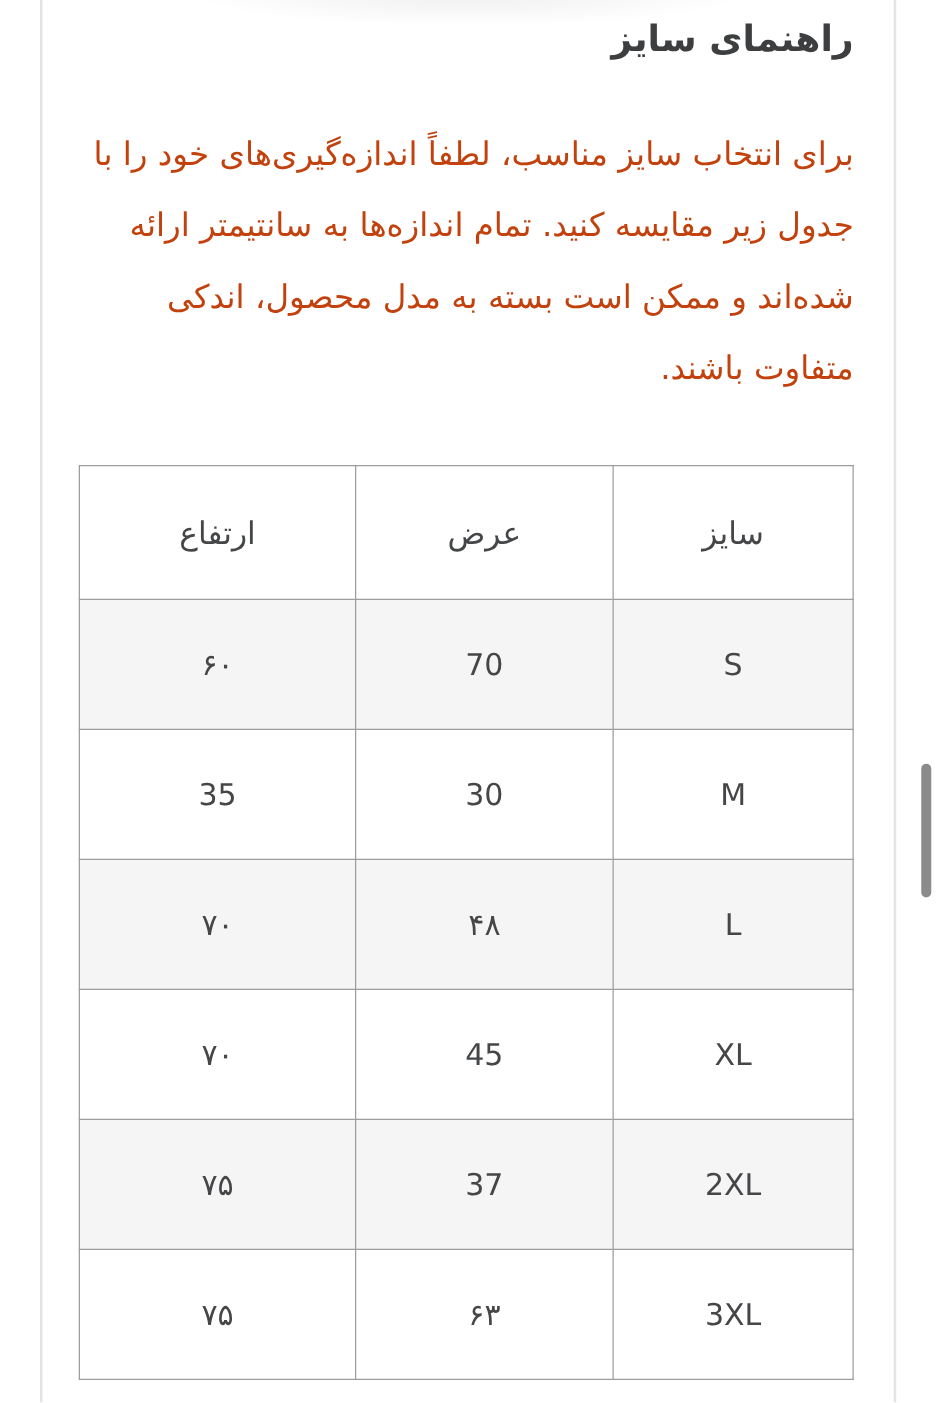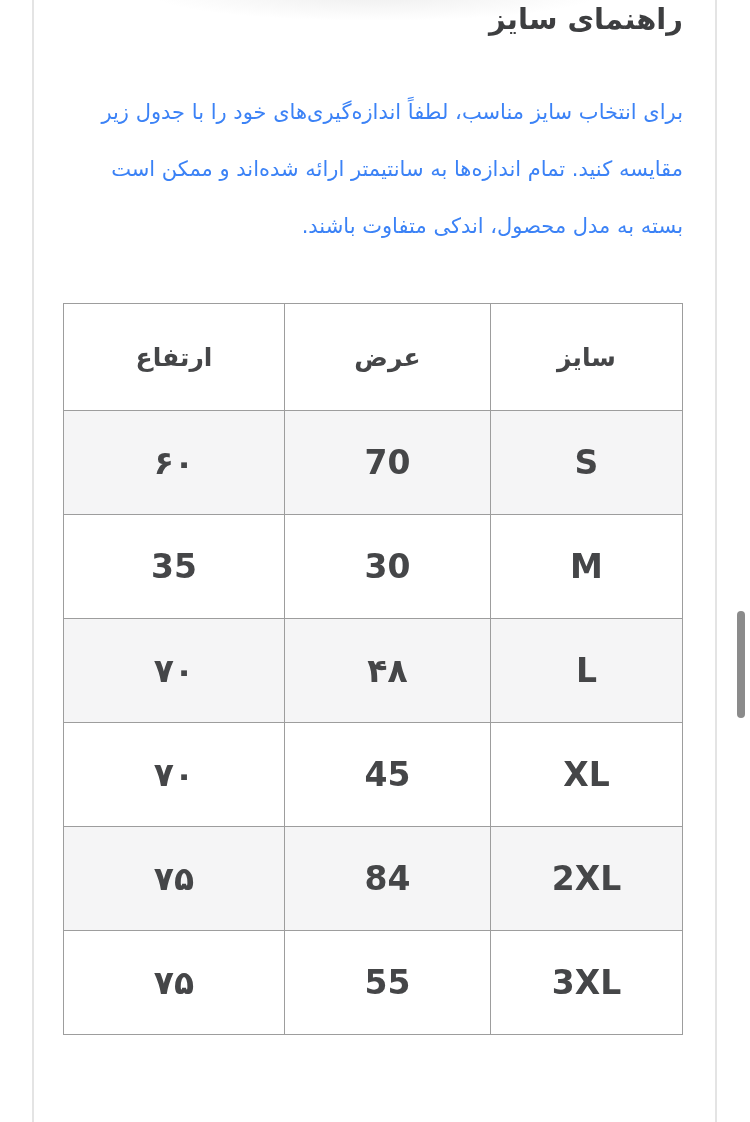--- a/index.html
+++ b/index.html
@@ -30,56 +30,57 @@
     pointer-events: none;
   }
   .content {
     position: absolute;
     left: 33px; top: 0;
     width: 683px; height: 1122px;
     direction: rtl;
     padding: 0 33px;
   }
   .page-title {
+    margin-top: 12px;
     font-size: 29px;
     font-weight: bold;
     color: #3d3e40;
     text-align: right;
     line-height: 38px;
   }
   .description {
     margin-top: 46px;
-    font-size: 21px;
-    color: #3b82f6;
+    font-size: 26px;
+    color: #c2410c;
     text-align: right;
     line-height: 57px;
   }
   table.size-table {
     margin-top: 48px;
     width: 619px;
     border-collapse: collapse;
     table-layout: fixed;
     direction: rtl;
   }
   .size-table th, .size-table td {
     border: 1.5px solid #9d9d9d;
     text-align: center;
     vertical-align: middle;
     color: #454648;
   }
   .size-table th {
     height: 107px;
     font-size: 25px;
-    font-weight: bold;
+    font-weight: normal;
     background: #ffffff;
   }
   .size-table td {
     height: 104px;
-    font-size: 33px;
-    font-weight: bold;
+    font-size: 24px;
+    font-weight: normal;
   }
   .size-table col.c-size   { width: 192px; }
   .size-table col.c-width  { width: 206px; }
   .size-table col.c-height { width: 221px; }
   .size-table tbody tr:nth-child(odd) td { background: #f5f5f6; }
   .size-table tbody tr:nth-child(even) td { background: #ffffff; }
   .scrollbar-thumb {
     position: absolute;
     left: 737px; top: 611px;
     width: 8px; height: 107px;
@@ -128,26 +129,26 @@
             <td>۴۸</td>
             <td>۷۰</td>
           </tr>
           <tr>
             <td>XL</td>
             <td>45</td>
             <td>۷۰</td>
           </tr>
           <tr>
             <td>2XL</td>
-            <td>84</td>
+            <td>37</td>
             <td>۷۵</td>
           </tr>
           <tr>
             <td>3XL</td>
-            <td>55</td>
+            <td>۶۳</td>
             <td>۷۵</td>
           </tr>
         </tbody>
     </table>
   </div>
 
   <div class="scrollbar-thumb"></div>
 </div>
 
 </body></html>

